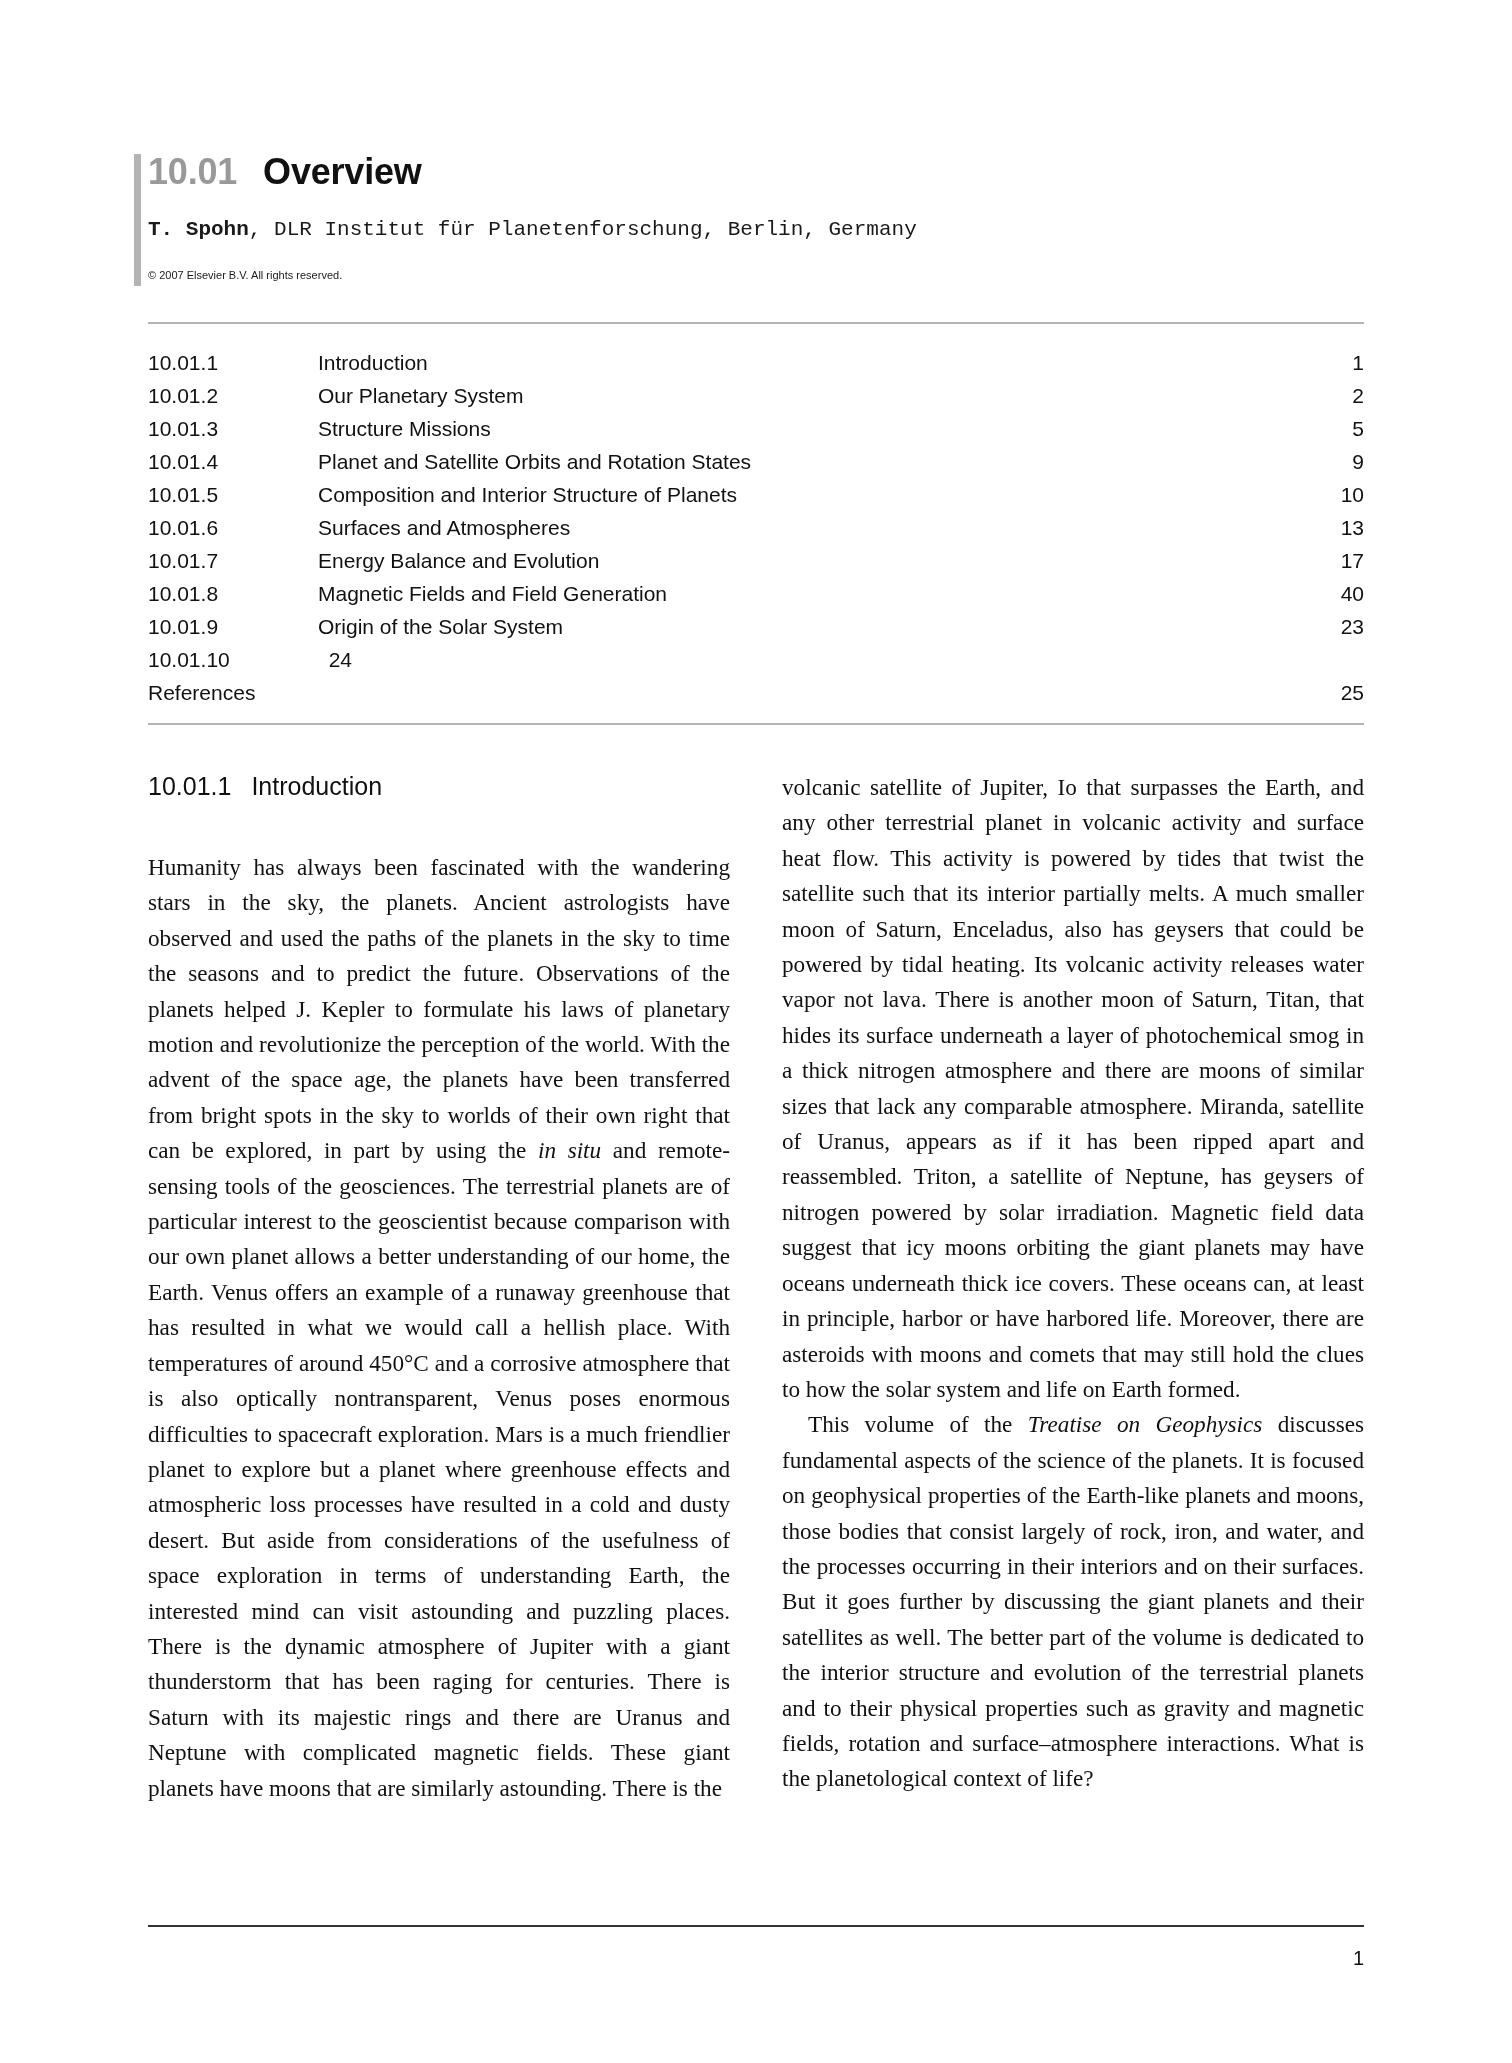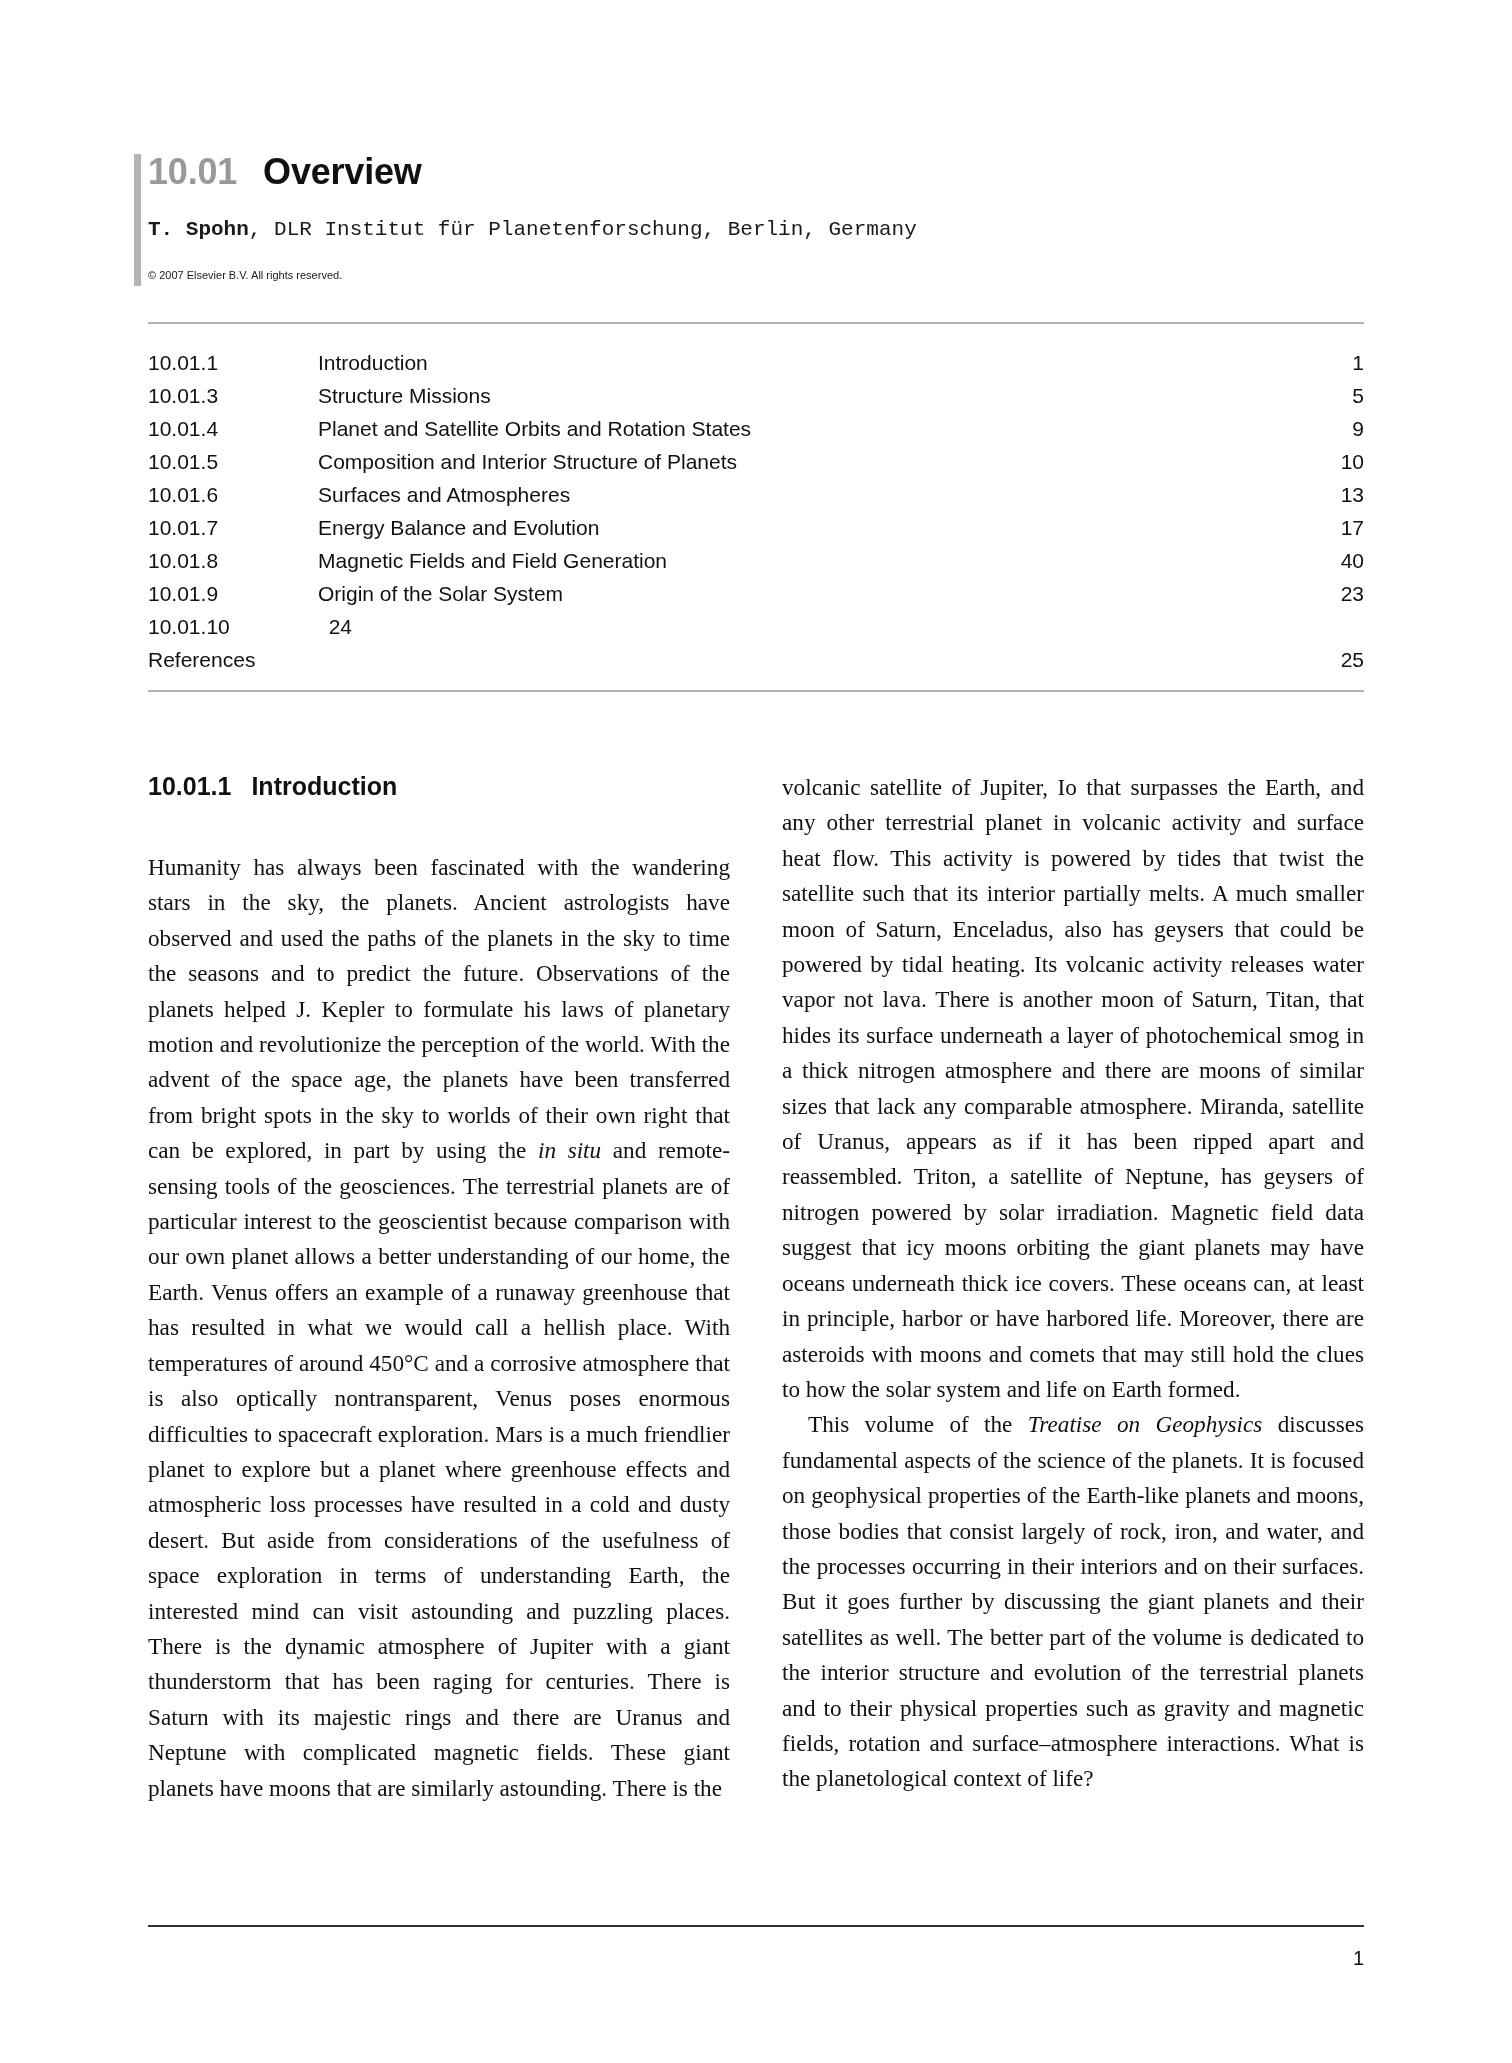--- a/index.html
+++ b/index.html
@@ -108,21 +108,21 @@
 
   
   .body-area {
     position: absolute;
     left: 148px;
     top: 770px;
     width: 1216px;
   }
   .section-heading {
     font-family: "Liberation Sans", sans-serif;
-    font-weight: bold;
+    font-weight: normal;
     font-size: 25px;
     line-height: 32px;
     color: #111111;
     white-space: nowrap;
   }
   .section-heading .sec-num {
     margin-right: 20px;
   }
   .columns {
     display: flex;
@@ -197,20 +197,25 @@
 
   <div class="toc">
     <div class="toc-rule-top"></div>
 
     <div class="toc-row">
       <span class="toc-num">10.01.1</span>
       <span class="toc-label">Introduction</span>
       <span class="toc-page">1</span>
     </div>
     <div class="toc-row">
+      <span class="toc-num">10.01.2</span>
+      <span class="toc-label">Our Planetary System</span>
+      <span class="toc-page">2</span>
+    </div>
+    <div class="toc-row">
       <span class="toc-num">10.01.3</span>
       <span class="toc-label">Structure Missions</span>
       <span class="toc-page">5</span>
     </div>
     <div class="toc-row">
       <span class="toc-num">10.01.4</span>
       <span class="toc-label">Planet and Satellite Orbits and Rotation States</span>
       <span class="toc-page">9</span>
     </div>
     <div class="toc-row">

